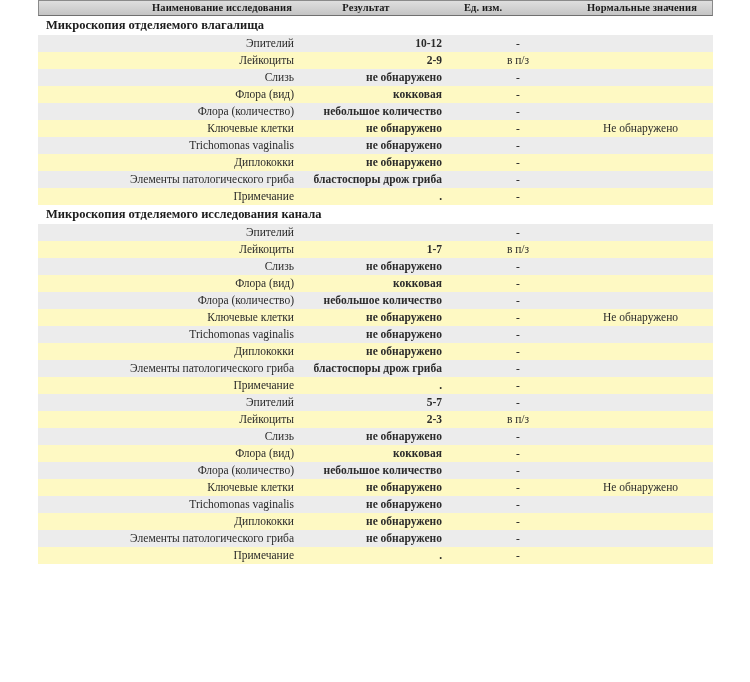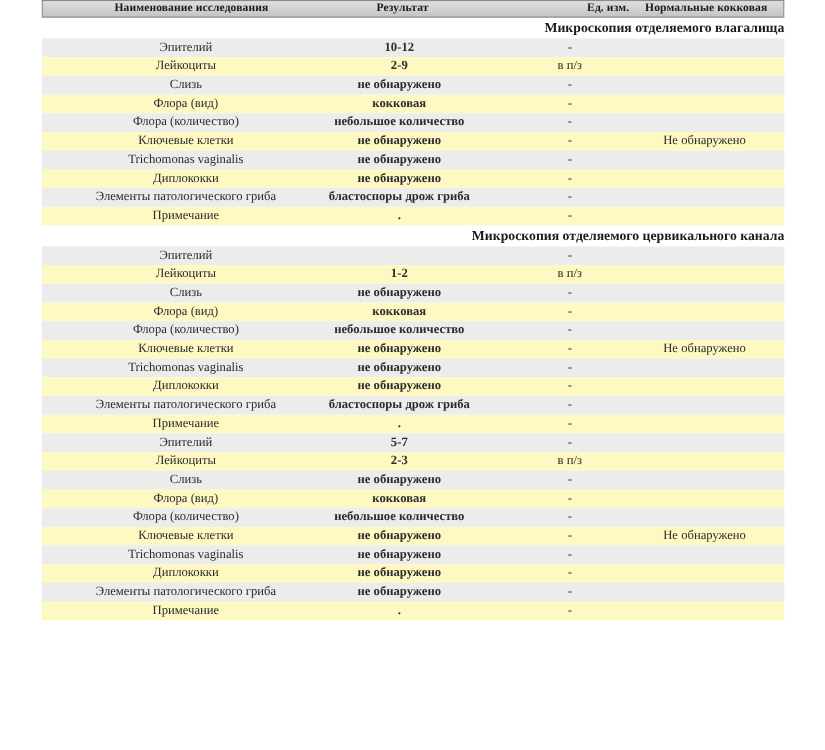--- a/index.html
+++ b/index.html
@@ -44,37 +44,36 @@
   .thead .hcell {
     position: absolute;
     top: 0;
     line-height: 14px;
     font-size: 10.5px;
     font-weight: bold;
     color: #1a1a1a;
     white-space: nowrap;
     letter-spacing: 0.1px;
   }
-  .h-name   { left: 0;   width: 270px; text-align: center; }
+  .h-name   { left: 0;   width: 270px; text-align: center; padding-left: 48px; }
   .h-result { left: 257px; width: 140px; text-align: center; }
-  .h-unit   { left: 425px; width: 108px; text-align: right; }
+  .h-unit   { left: 425px; width: 108px; text-align: left; }
   .h-norm   { left: 533px; width: 140px; text-align: center; }
 
   
   .section-head {
     height: 19px;
     line-height: 19px;
     padding-left: 8px;
     font-size: 12.5px;
     font-weight: bold;
     color: #1c1c1c;
     background: #ffffff;
     white-space: nowrap;
     box-sizing: border-box;
-    text-align: right;
   }
 
   
   .row {
     position: relative;
     height: 17px;
     box-sizing: border-box;
     background: #fef9c3;
   }
   .row.alt { background: #ececec; }
@@ -84,26 +83,26 @@
     top: 0;
     height: 17px;
     line-height: 17px;
     font-size: 11.5px;
     white-space: nowrap;
     color: #2b2b2b;
   }
   .c-name {
     left: 6px;
     width: 250px;
-    text-align: center;
+    text-align: right;
   }
   .c-result {
-    left: 230px;
+    left: 214px;
     width: 190px;
-    text-align: center;
+    text-align: right;
     font-weight: bold;
     color: #1a1a1a;
   }
   .c-unit {
     left: 430px;
     width: 100px;
     text-align: center;
     font-size: 10px;
     color: #3a3a3a;
   }
@@ -119,21 +118,21 @@
 <body>
 
 <div id="page">
 
   <div class="report">
 
     <div class="thead">
       <div class="hcell h-name">Наименование исследования</div>
       <div class="hcell h-result">Результат</div>
       <div class="hcell h-unit">Ед. изм.</div>
-      <div class="hcell h-norm">Нормальные кокковая</div>
+      <div class="hcell h-norm">Нормальные значения</div>
     </div>
 
     <div id="table-body">
         <div class="section-head">Микроскопия отделяемого влагалища</div>
         <div class="row alt">
           <div class="cell c-name">Эпителий</div>
           <div class="cell c-result">10-12</div>
           <div class="cell c-unit">-</div>
           <div class="cell c-norm"></div>
         </div>
@@ -184,29 +183,29 @@
           <div class="cell c-result">бластоспоры дрож гриба</div>
           <div class="cell c-unit">-</div>
           <div class="cell c-norm"></div>
         </div>
         <div class="row">
           <div class="cell c-name">Примечание</div>
           <div class="cell c-result">.</div>
           <div class="cell c-unit">-</div>
           <div class="cell c-norm"></div>
         </div>
-        <div class="section-head">Микроскопия отделяемого цервикального канала</div>
+        <div class="section-head">Микроскопия отделяемого исследования канала</div>
         <div class="row alt">
           <div class="cell c-name">Эпителий</div>
           <div class="cell c-unit">-</div>
           <div class="cell c-norm"></div>
         </div>
         <div class="row">
           <div class="cell c-name">Лейкоциты</div>
-          <div class="cell c-result">1-2</div>
+          <div class="cell c-result">1-7</div>
           <div class="cell c-unit">в п/з</div>
           <div class="cell c-norm"></div>
         </div>
         <div class="row alt">
           <div class="cell c-name">Слизь</div>
           <div class="cell c-result">не обнаружено</div>
           <div class="cell c-unit">-</div>
           <div class="cell c-norm"></div>
         </div>
         <div class="row">

